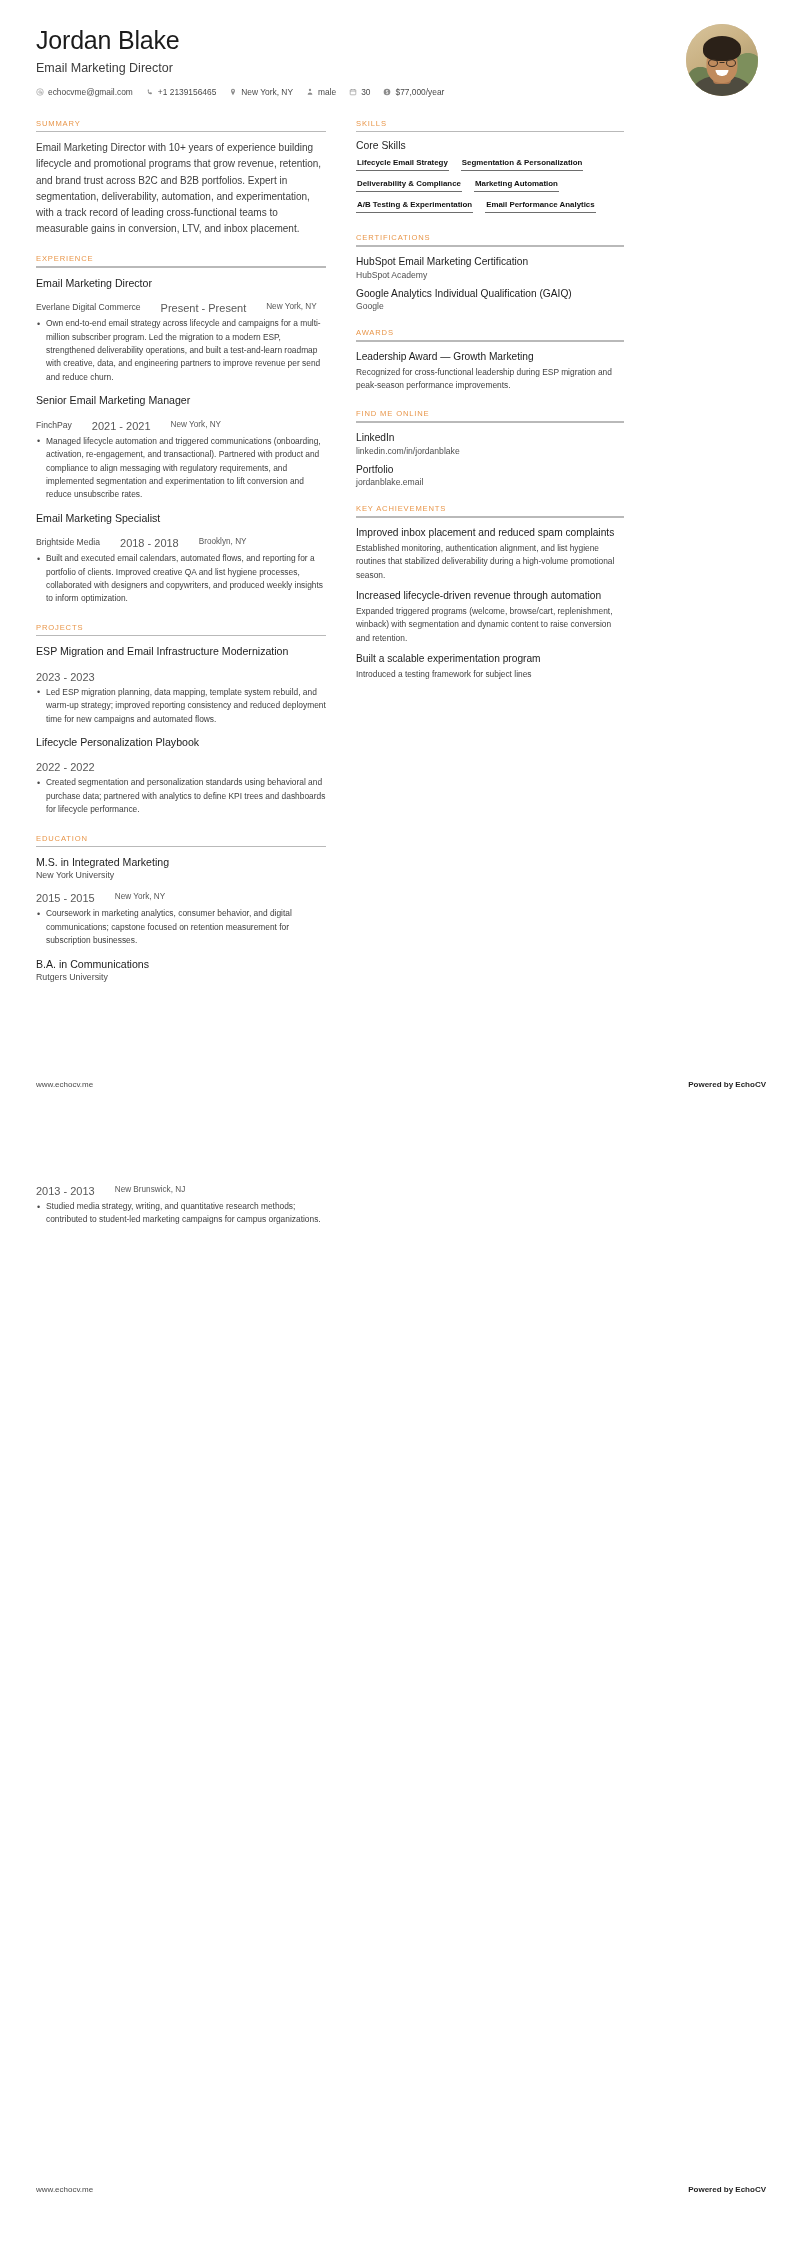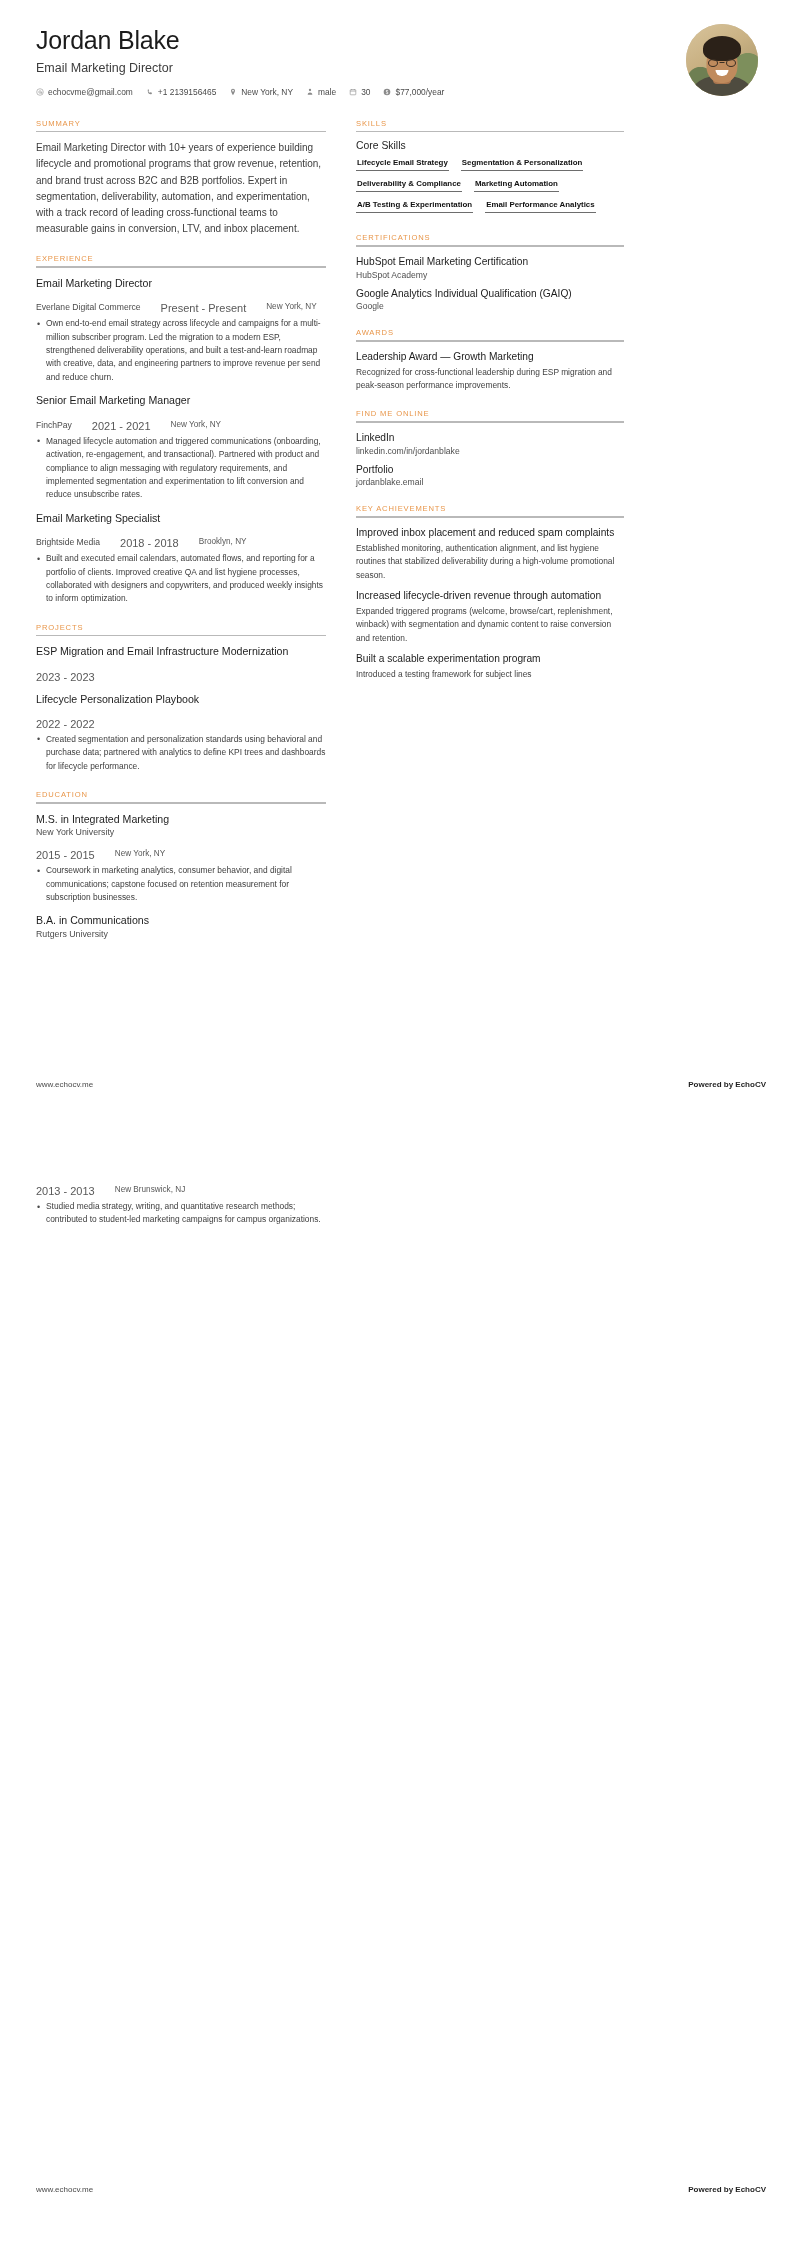--- a/index.html
+++ b/index.html
@@ -378,20 +378,23 @@
 
       <div class="section">
         <div class="section-title">PROJECTS</div>
         <div class="section-rule"></div>
 
         <div class="entry">
           <div class="entry-title">ESP Migration and Email Infrastructure Modernization</div>
           <div class="entry-meta">
             <span class="entry-dates">2023 - 2023</span>
           </div>
+          <ul class="bullets">
+            <li>Led ESP migration planning, data mapping, template system rebuild, and warm-up strategy; improved reporting consistency and reduced deployment time for new campaigns and automated flows.</li>
+          </ul>
         </div>
 
         <div class="entry">
           <div class="entry-title">Lifecycle Personalization Playbook</div>
           <div class="entry-meta">
             <span class="entry-dates">2022 - 2022</span>
           </div>
           <ul class="bullets">
             <li>Created segmentation and personalization standards using behavioral and purchase data; partnered with analytics to define KPI trees and dashboards for lifecycle performance.</li>
           </ul>

